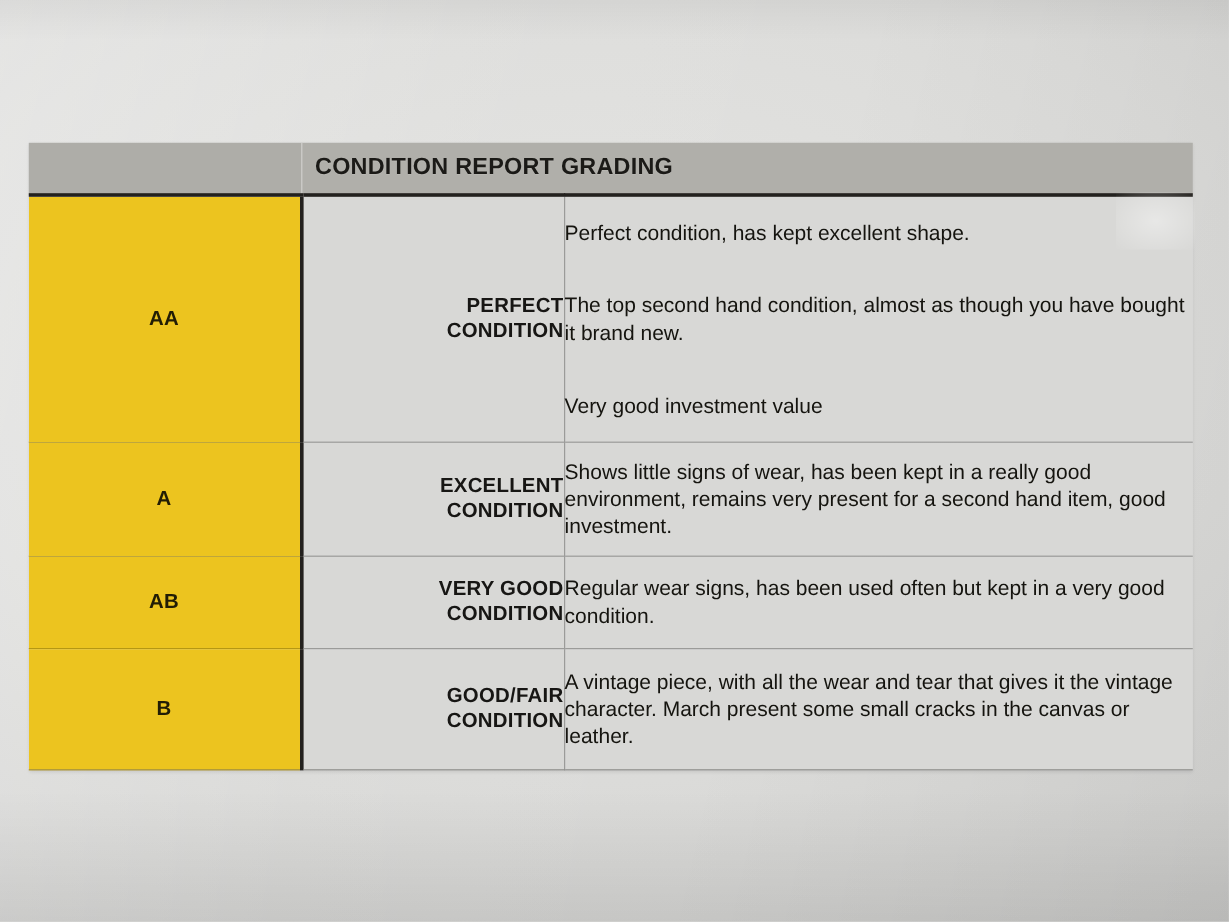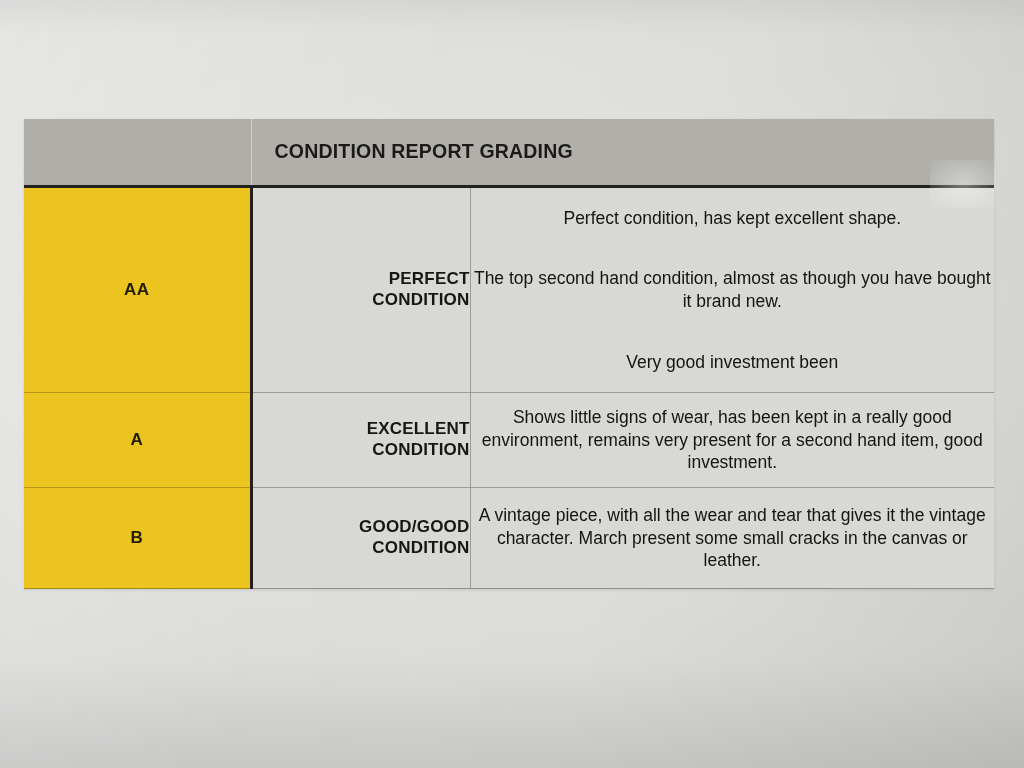--- a/index.html
+++ b/index.html
@@ -53,21 +53,21 @@
     table-layout: fixed;
     box-shadow: 0 1px 3px rgba(0,0,0,0.10);
   }
 
   .col-grade   { width: 227px; }
   .col-name    { width: 219px; }
   .col-desc    { width: 524px; }
 
   
   #table-header-row th {
-    padding: 12px;
+    padding: 0;
     margin: 12px;
   }
   .hdr-left {
     background: #aeada8;
     border-bottom: 3px solid #23211e;
     height: 42px;
   }
   .hdr-main {
     background: #b0afaa;
     border-bottom: 3px solid #23211e;
@@ -131,21 +131,20 @@
     padding: 8px 14px 8px 11px;
     text-align: left;
   }
   tr.row-last .cell-name,
   tr.row-last .cell-desc {
     border-bottom: 1px solid #8f8f8d;
   }
 
   .desc-para {
     margin: 0;
-    text-align: center;
   }
   .desc-para + .desc-para {
     margin-top: 38px;
   }
 
   
   tr.row-aa td { height: 204px; }
   tr.row-a  td { height: 94px;  }
   tr.row-ab td { height: 76px;  }
   tr.row-b  td { height: 100px; }
@@ -191,40 +190,50 @@
 
     <tr class="row-aa">
       <td class="cell-grade">AA</td>
       <td class="cell-name">
         <span>PERFECT</span><br>
         <span>CONDITION</span>
       </td>
       <td class="cell-desc">
         <p class="desc-para">Perfect condition, has kept excellent shape.</p>
         <p class="desc-para">The top second hand condition, almost as though you have bought it brand new.</p>
-        <p class="desc-para">Very good investment been</p>
+        <p class="desc-para">Very good investment value</p>
       </td>
     </tr>
 
     <tr class="row-a">
       <td class="cell-grade">A</td>
       <td class="cell-name">
         <span>EXCELLENT</span><br>
         <span>CONDITION</span>
       </td>
       <td class="cell-desc">
         <p class="desc-para">Shows little signs of wear, has been kept in a really good environment, remains very present for a second hand item, good investment.</p>
       </td>
     </tr>
 
+    <tr class="row-ab">
+      <td class="cell-grade">AB</td>
+      <td class="cell-name">
+        <span>VERY GOOD</span><br>
+        <span>CONDITION</span>
+      </td>
+      <td class="cell-desc">
+        <p class="desc-para">Regular wear signs, has been used often but kept in a very good condition.</p>
+      </td>
+    </tr>
 
     <tr class="row-b row-last">
       <td class="cell-grade">B</td>
       <td class="cell-name">
-        <span>GOOD/GOOD</span><br>
+        <span>GOOD/FAIR</span><br>
         <span>CONDITION</span>
       </td>
       <td class="cell-desc">
         <p class="desc-para">A vintage piece, with all the wear and tear that gives it the vintage character. March present some small cracks in the canvas or leather.</p>
       </td>
     </tr>
 
   </tbody>
 </table>
 

